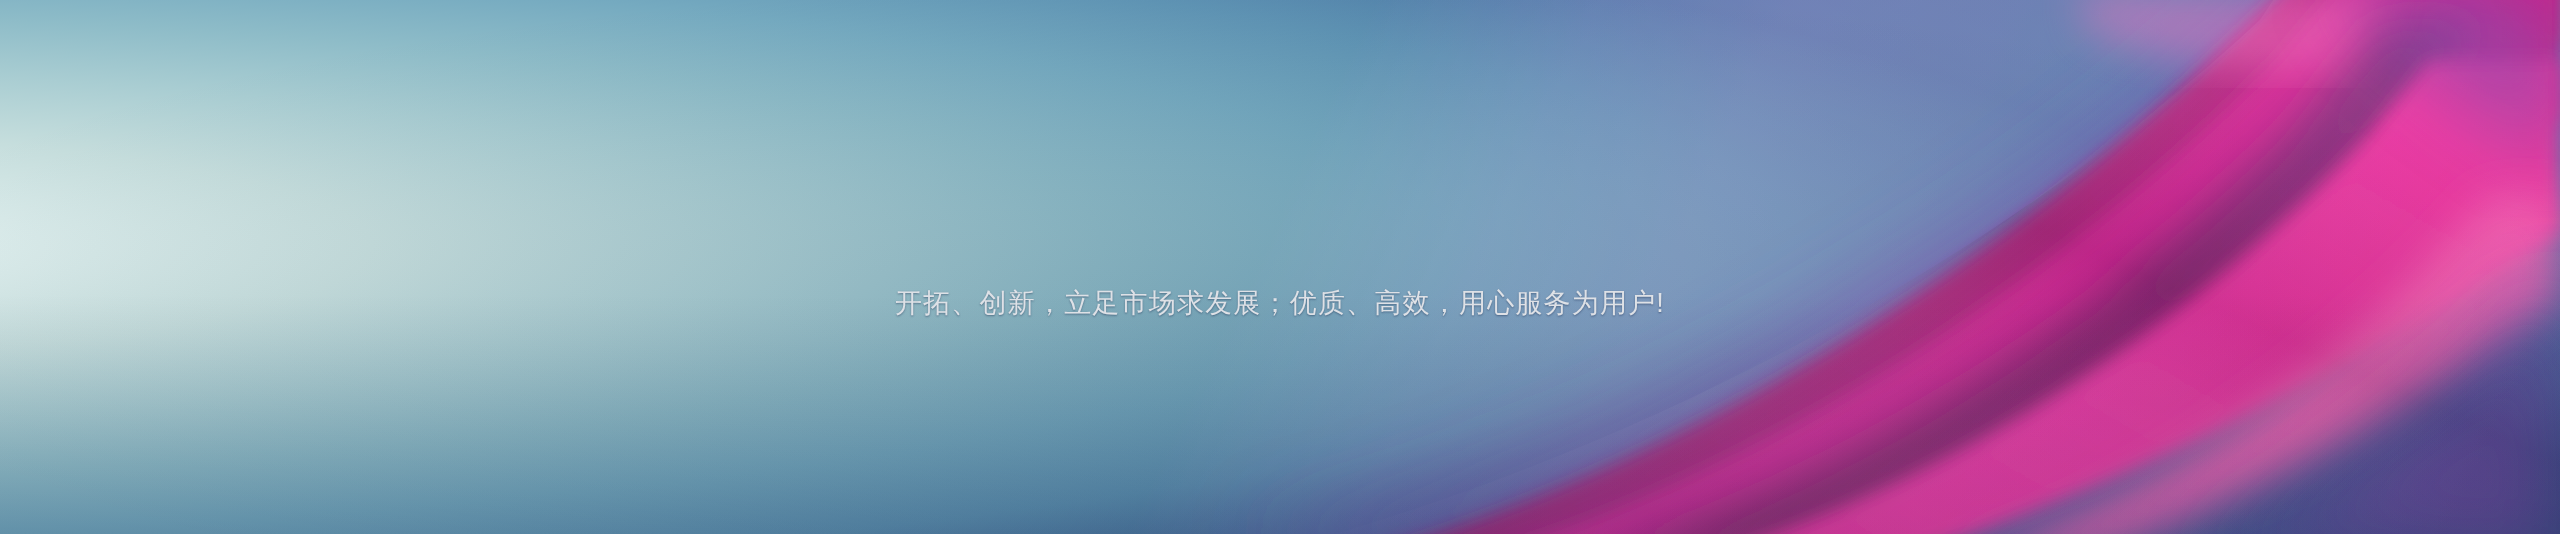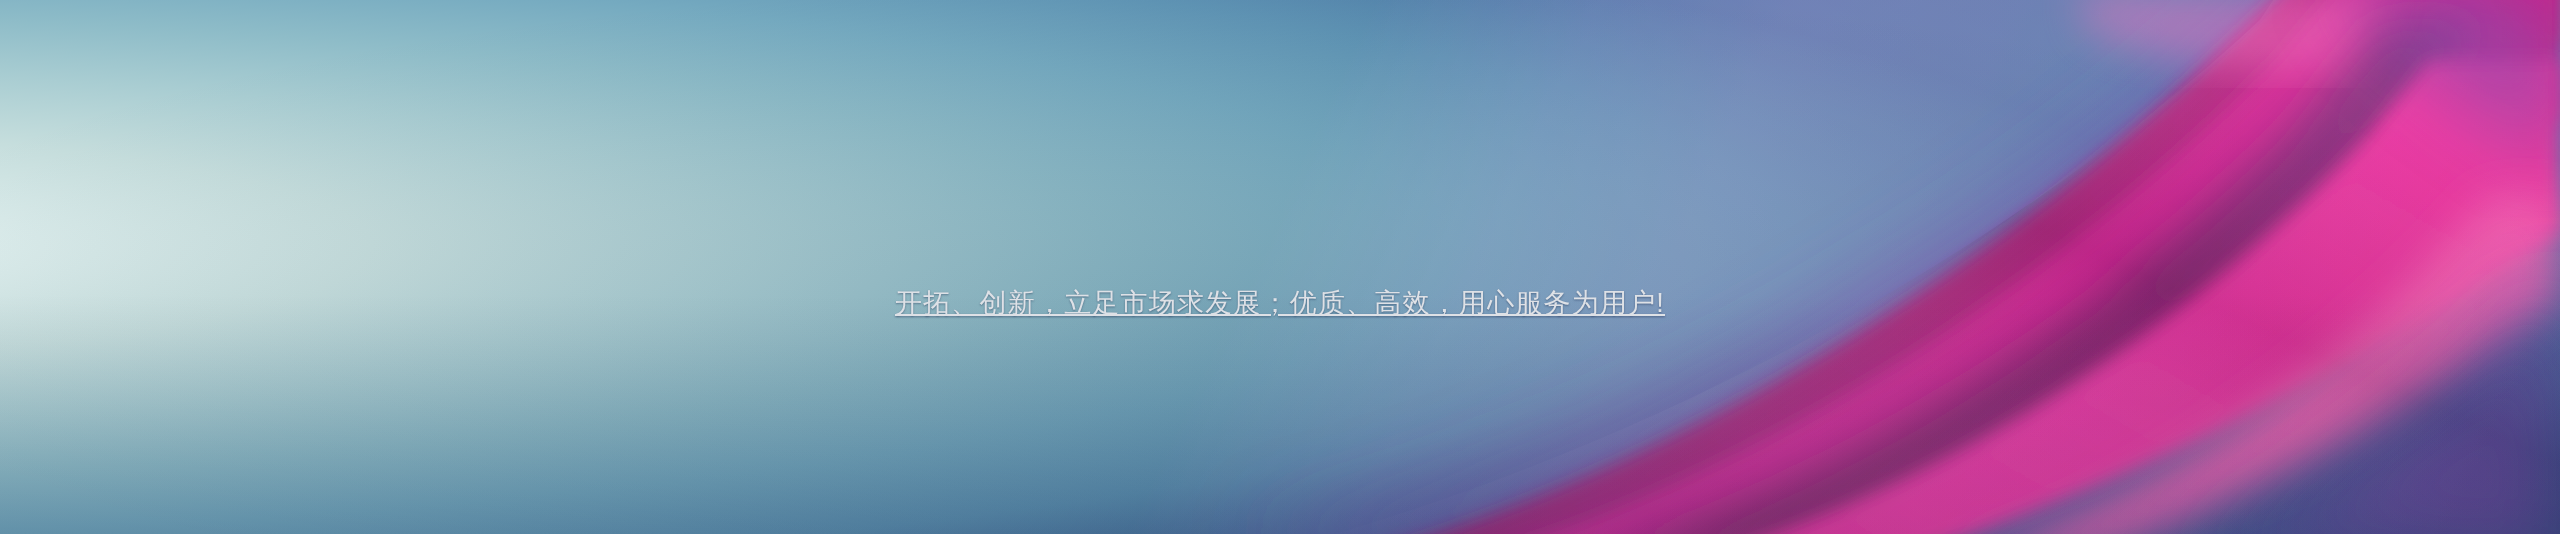--- a/index.html
+++ b/index.html
@@ -89,21 +89,20 @@
     right: 0;
     top: 286px;
     text-align: center;
     font-size: 27px;
     line-height: 34px;
     letter-spacing: 1.2px;
     color: #dee1e6;
     font-weight: 400;
     text-shadow: 0 1px 2px rgba(20,35,70,0.45);
     white-space: nowrap;
-    text-decoration: underline;
   }
 </style>
 </head>
 <body>
 
 <div id="banner">
 
   <div class="layer" id="bg-base"></div>
   <div class="layer" id="bg-steel"></div>
   <div class="layer" id="bg-mint"></div>

